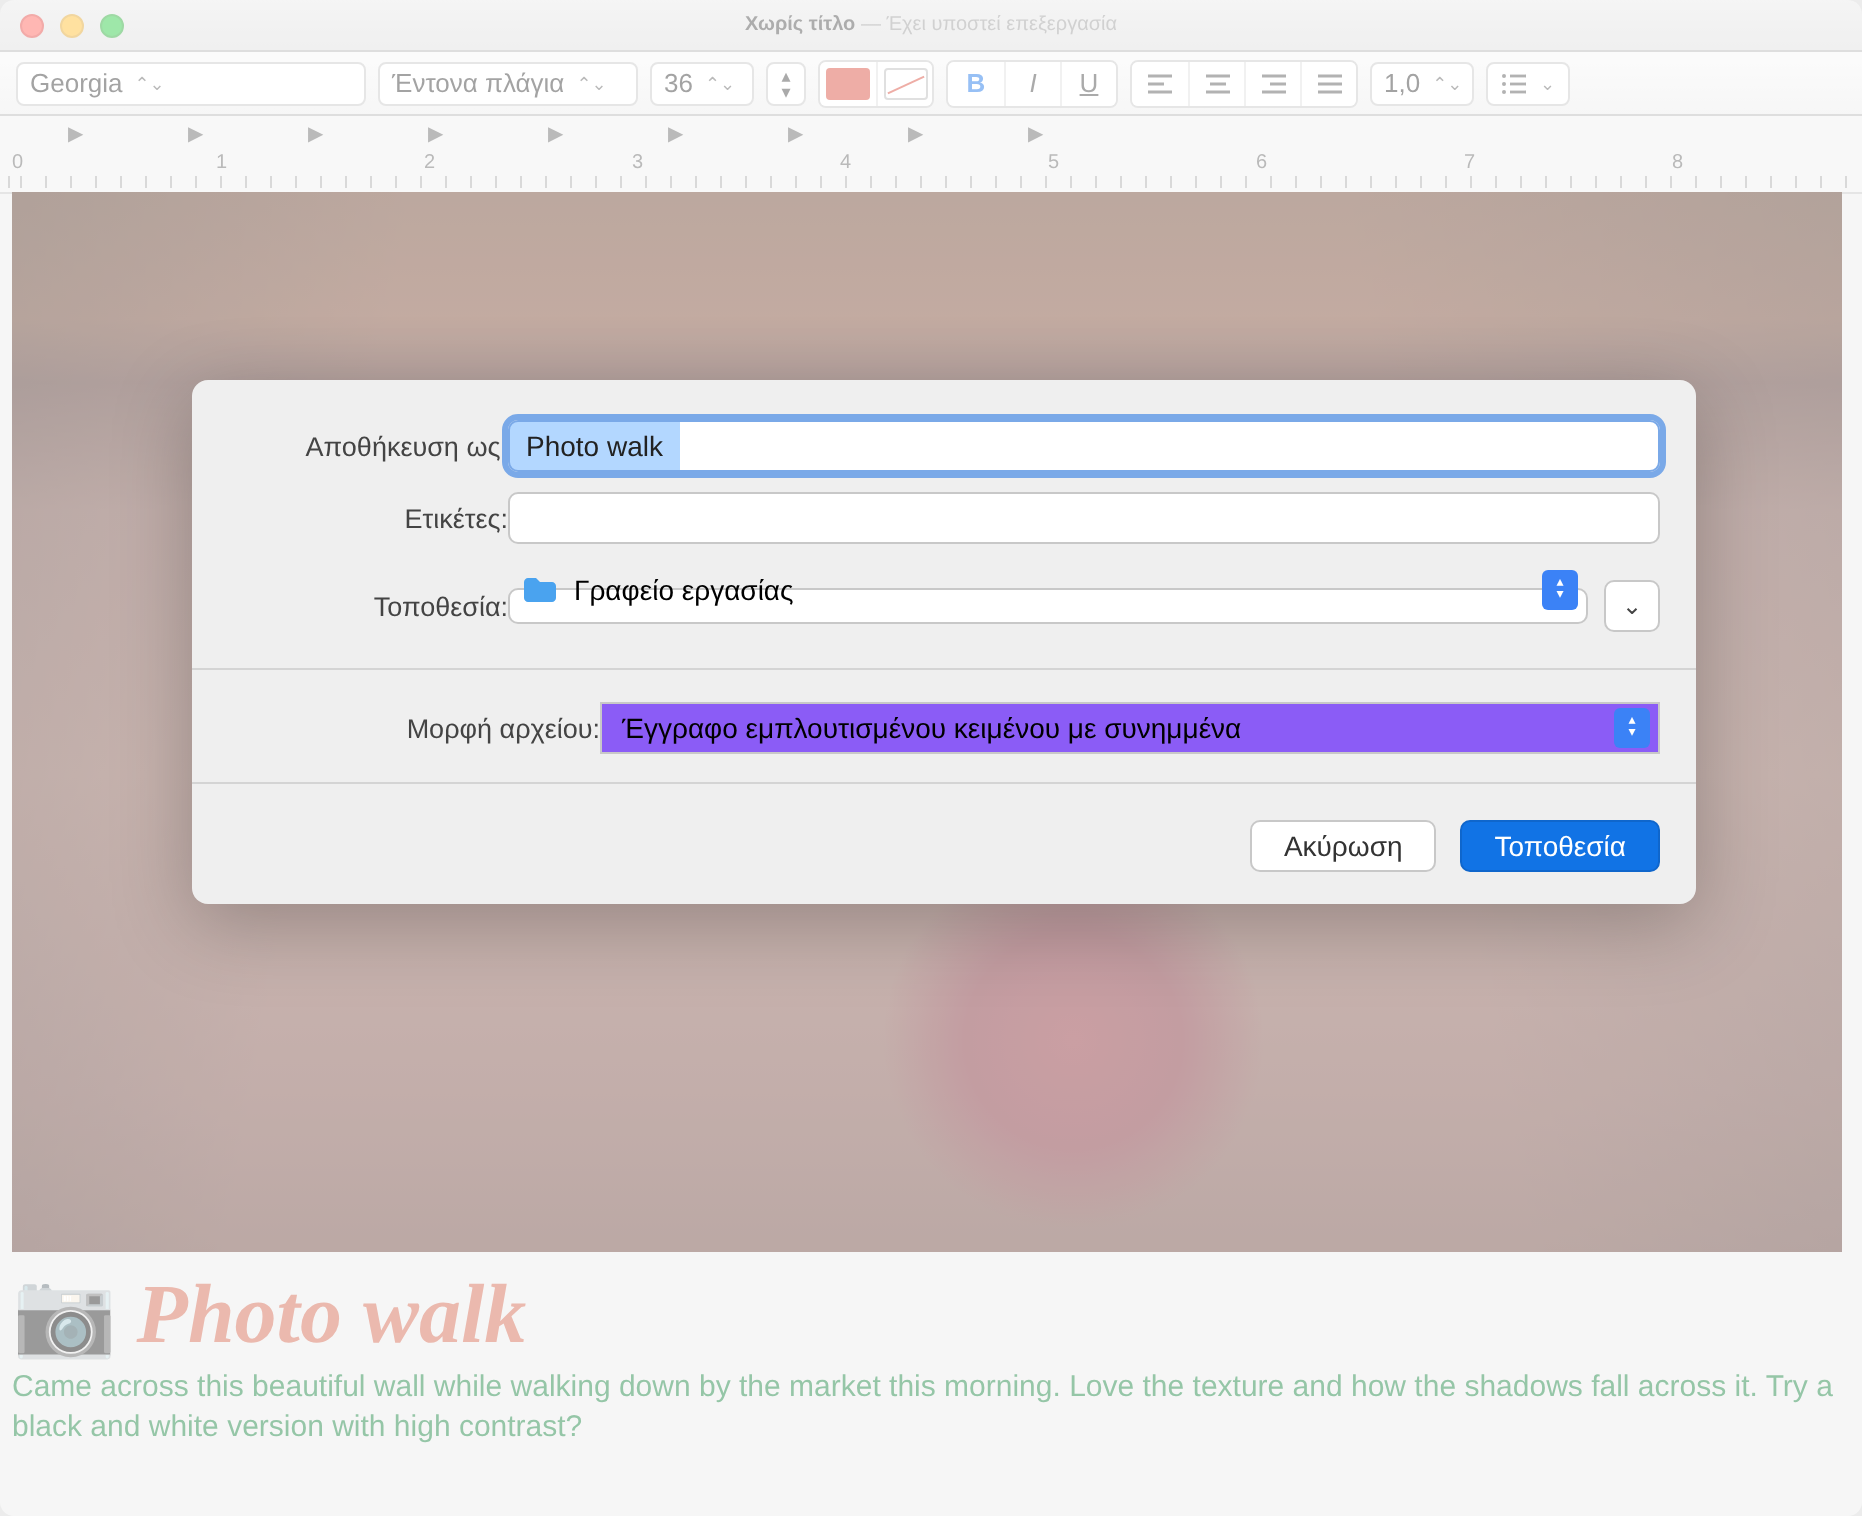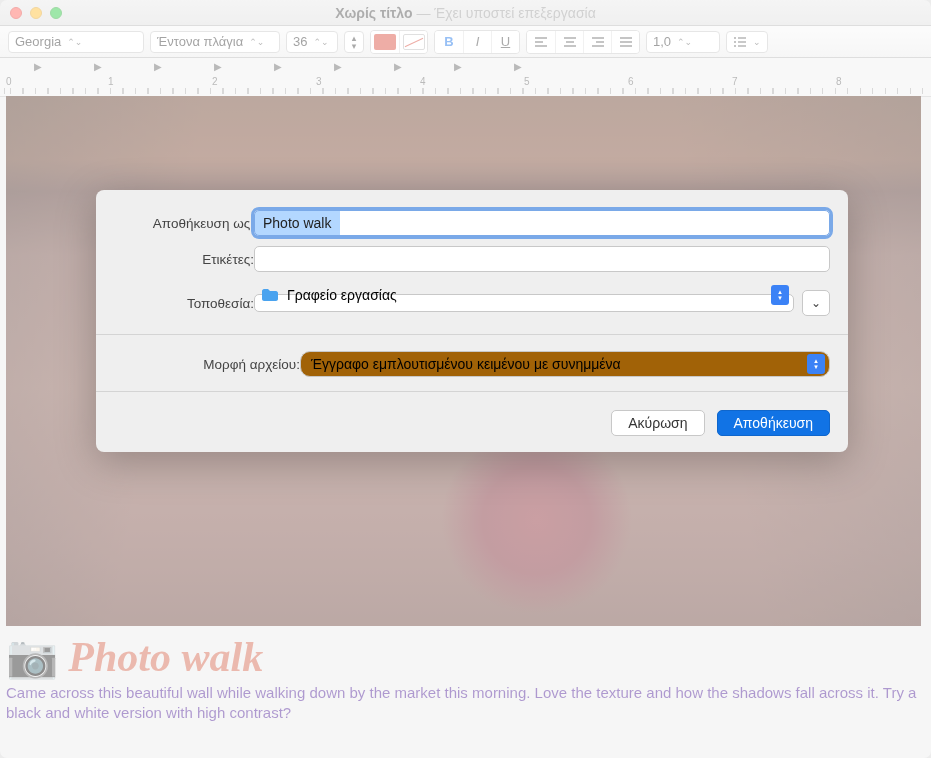--- a/index.html
+++ b/index.html
@@ -28,21 +28,21 @@
   border-bottom: 1px solid #b5b5b5;
   position: relative;
 }
 .traffic-lights { display: flex; gap: 8px; }
 .tl { width: 12px; height: 12px; border-radius: 50%; }
 .tl.close { background: #ff5f57; border: 0.5px solid #e24640; }
 .tl.min { background: #ffbd2e; border: 0.5px solid #e1a42b; }
 .tl.max { background: #28c940; border: 0.5px solid #29ab37; }
 .title-wrap {
   position: absolute; left: 0; right: 0; text-align: center;
-  font-size: 14px; color: #4a4a4a; pointer-events: none;
+  font-size: 10px; color: #4a4a4a; pointer-events: none;
 }
 .title-main { font-weight: 600; color: #4a4a4a; }
 .title-sub { color: #999; }
 .toolbar {
   height: 32px;
   background: linear-gradient(#f7f7f7, #ececec);
   border-bottom: 1px solid #b5b5b5;
   display: flex; align-items: center; padding: 0 8px; gap: 6px;
 }
 .tb-select {
@@ -91,21 +91,21 @@
    radial-gradient(circle at 58% 80%, #8a2a33 0%, #7a2630 8%, transparent 14%);
 }
 .doc-headline {
   display: flex; align-items: baseline; gap: 10px; margin-top: 6px;
 }
 .camera-emoji { font-size: 42px; filter: grayscale(0.4); }
 .headline-text {
   font-family: Georgia, serif; font-style: italic; font-weight: 700;
   font-size: 42px; color: #d2654d;
 }
-.body-text { font-size: 15px; color: #4c1d95; line-height: 1.3; margin-top: 2px;}
+.body-text { font-size: 15px; color: #15803d; line-height: 1.3; margin-top: 2px;}
 .dimmer {
   position: absolute; inset: 0; background: rgba(255,255,255,0.55);
 }
 .save-sheet {
   position: absolute; top: 190px; left: 96px; width: 752px;
   background: #efefef; border-radius: 8px; box-shadow: 0 10px 40px rgba(0,0,0,0.25);
   padding: 20px 18px 16px 18px;
 }
 .form-row { display: flex; align-items: center; margin-bottom: 10px; }
 .form-row.loc { margin-top: 18px; margin-bottom: 0; padding-bottom: 18px;}
@@ -130,21 +130,21 @@
 .select-end::before { content: "▴"; color: #fff; font-size: 7px; line-height: 6px; }
 .select-end::after  { content: "▾"; color: #fff; font-size: 7px; line-height: 6px; }
 .expand-btn {
   width: 28px; height: 26px; margin-left: 8px; border: 1px solid #c8c8c8;
   border-radius: 5px; background: #fff; display: flex; align-items: center; justify-content: center;
   font-size: 12px; color: #444;
 }
 .sheet-divider { height: 1px; background: #d4d4d4; margin: 0 -18px 14px -18px; }
 .format-row { display: flex; align-items: center; padding: 2px 0 14px 0; }
 .format-select {
-  flex: 1; height: 26px; border: 1px solid #c8c8c8; border-radius: 10px; background: #a16207;
+  flex: 1; height: 26px; border: 1px solid #c8c8c8; border-radius: 0; background: #8b5cf6;
   display: flex; align-items: center; padding: 0 4px 0 10px; font-size: 14px;
 }
 .btn-row { display: flex; justify-content: flex-end; gap: 12px; padding-top: 4px;}
 .btn {
   height: 26px; padding: 0 16px; border-radius: 5px; font-size: 14px;
   display: flex; align-items: center; border: 1px solid #c8c8c8; background: #fff; color: #333;
 }
 .btn.primary { background: #1173e5; color: #fff; border-color: #0f66cc; }
 .align-icon line { stroke: #555; stroke-width: 1.4; }
 .list-icon line { stroke: #555; stroke-width: 1.4; }
@@ -160,21 +160,21 @@
       <div class="tl min"></div>
       <div class="tl max"></div>
     </div>
     <div class="title-wrap">
       <span class="title-main">Χωρίς τίτλο</span>
       <span class="title-sub">— Έχει υποστεί επεξεργασία</span>
     </div>
   </div>
 
   <div class="toolbar">
-    <div class="tb-select" style="width:136px">
+    <div class="tb-select" style="width:175px">
       <span>Georgia</span>
       <span class="chev">⌃⌄</span>
     </div>
     <div class="tb-select" style="width:130px">
       <span>Έντονα πλάγια</span>
       <span class="chev">⌃⌄</span>
     </div>
     <div class="tb-select" style="width:52px">
       <span>36</span>
       <span class="chev">⌃⌄</span>
@@ -221,21 +221,21 @@
           </svg>
       </div>
       <div class="tb-btn">
         <svg class="align-icon" viewBox="0 0 14 14">
             <line x1="1" y1="3" x2="13" y2="3"></line>
             <line x1="1" y1="7" x2="13" y2="7"></line>
             <line x1="1" y1="11" x2="13" y2="11"></line>
           </svg>
       </div>
     </div>
-    <div class="tb-select" style="width:74px">
+    <div class="tb-select" style="width:52px">
       <span>1,0</span>
       <span class="chev">⌃⌄</span>
     </div>
     <div class="tb-select" style="width:42px">
       <svg class="list-icon" viewBox="0 0 14 14" width="14" height="14">
           <circle cx="2" cy="3" r="1"></circle>
           <line x1="5" y1="3" x2="13" y2="3"></line>
           <circle cx="2" cy="7" r="1"></circle>
           <line x1="5" y1="7" x2="13" y2="7"></line>
           <circle cx="2" cy="11" r="1"></circle>
@@ -310,17 +310,17 @@
         <span>Έγγραφο εμπλουτισμένου κειμένου με συνημμένα</span>
         <div class="select-end"></div>
       </div>
     </div>
     <div class="sheet-divider"></div>
     <div class="btn-row">
       <div class="btn">
           <span>Ακύρωση</span>
         </div>
       <div class="btn primary">
-          <span>Αποθήκευση</span>
+          <span>Τοποθεσία</span>
         </div>
     </div>
   </div>
 </div>
 
 </body></html>

